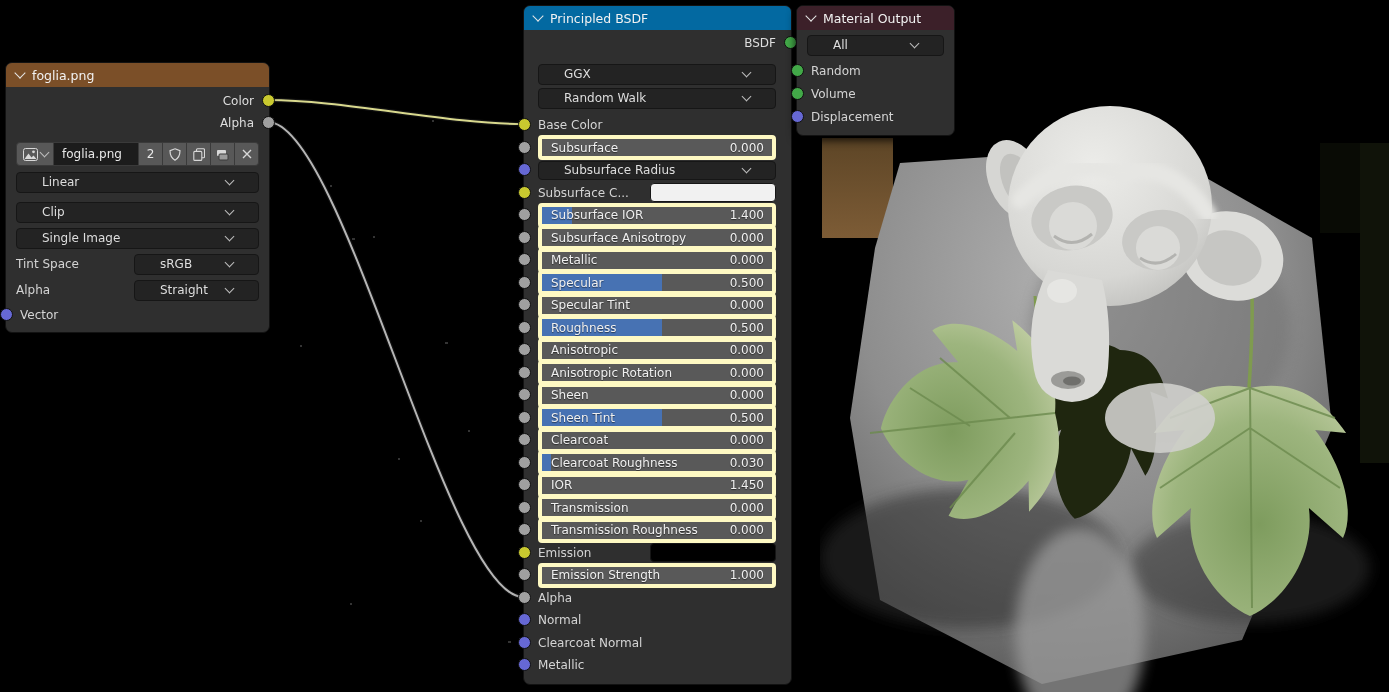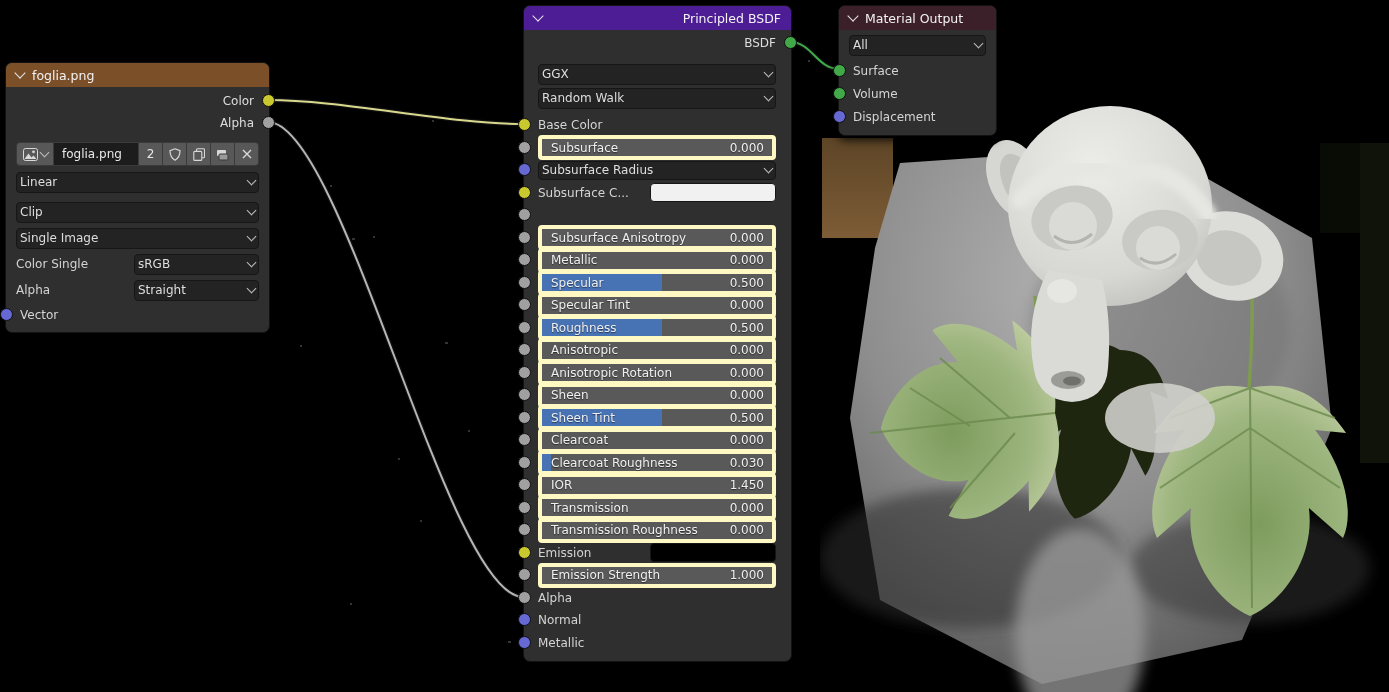--- a/index.html
+++ b/index.html
@@ -15,21 +15,21 @@
         transform:rotate(45deg);margin-top:-4px;flex:0 0 auto;}
   .chev.dim{border-color:#bdbdbd;width:6px;height:6px;}
   .row{position:relative;display:flex;align-items:center;padding:0 15px 0 14px;}
   .socket{position:absolute;width:11px;height:11px;border-radius:50%;
           border:1.5px solid #101010;top:50%;margin-top:-7px;z-index:4;}
   .socket.in{left:-6px;} .socket.out{right:-6px;}
   .outlabel{flex:1;text-align:right;color:#dedede;}
   .inlabel{color:#d4d4d4;}
   
   .dd{flex:1;height:19px;background:#232323;border:1px solid #161616;border-radius:4px;
-      display:flex;align-items:center;padding:0 3px;color:#dedede;}
+      display:flex;align-items:center;padding:0 25px;color:#dedede;}
   .dd .ddtext{flex:1;}
   .slider{position:relative;flex:1;height:17px;background:#595959;border:4px solid #fef9c3;
           border-radius:4px;overflow:hidden;display:flex;align-items:center;}
   .sfill{position:absolute;left:0;top:0;bottom:0;background:#4772b3;}
   .slabel{position:relative;margin-left:9px;flex:1;color:#f0f0f0;text-shadow:0 1px 1px rgba(0,0,0,.5);}
   .svalue{position:relative;margin-right:8px;color:#f0f0f0;text-shadow:0 1px 1px rgba(0,0,0,.5);}
   .swatch{flex:1;height:17px;border:1px solid #161616;border-radius:4px;}
   .halfrow .inlabel{width:118px;flex:0 0 auto;}
   
   .imgrow{display:flex;align-items:center;gap:0;height:24px;margin:0 10px;}
@@ -218,21 +218,21 @@
   </div>
   <div style="height:4px"></div>
   <div class="row" style="height:22px;padding:0 10px">
     <div class="dd">
       <span class="ddtext">Single Image</span>
       <span class="chev dim"></span>
     </div>
   </div>
   <div style="height:4px"></div>
   <div class="row halfrow" style="height:22px;padding:0 10px">
-    <span class="inlabel">Color Single</span>
+    <span class="inlabel">Tint Space</span>
     <div class="dd">
       <span class="ddtext">sRGB</span>
       <span class="chev dim"></span>
     </div>
   </div>
   <div style="height:4px"></div>
   <div class="row halfrow" style="height:22px;padding:0 10px">
     <span class="inlabel">Alpha</span>
     <div class="dd">
       <span class="ddtext">Straight</span>
@@ -241,21 +241,21 @@
   </div>
   <div style="height:3px"></div>
   <div class="row" style="height:22px">
     <span class="socket in" style="background-color: rgb(102, 104, 212);"></span>
     <span class="inlabel">Vector</span>
   </div>
   <div style="height:6px"></div>
 </div>
 
 <div class="node" style="left:523px;top:5px;width:267px;">
-  <div class="nheader" style="background-color: #4c1d95; justify-content: space-between;">
+  <div class="nheader" style="background-color: #0369a1;">
     <span class="chev"></span>
     <span>Principled BSDF</span>
   </div>
   <div class="row" style="height:26px">
     <span class="outlabel">BSDF</span>
     <span class="socket out" style="background-color: rgb(66, 169, 72);"></span>
   </div>
   <div style="height:6px"></div>
   <div class="row" style="height:24px">
     <div class="dd">
@@ -294,20 +294,25 @@
   </div>
 
   <div class="row" style="height:22.5px;gap:8px">
     <span class="socket in" style="background-color: rgb(201, 201, 47);"></span>
     <span class="inlabel" style="width:104px;flex:0 0 auto">Subsurface C...</span>
     <div class="swatch" style="background-color: rgb(241, 241, 241);"></div>
   </div>
 
   <div class="row" style="height:22.5px">
     <span class="socket in" style="background-color: rgb(160, 160, 160);"></span>
+    <div class="slider">
+      <div class="sfill" style="width: 13%;"></div>
+      <span class="slabel">Subsurface IOR</span>
+      <span class="svalue">1.400</span>
+    </div>
   </div>
 
   <div class="row" style="height:22.5px">
     <span class="socket in" style="background-color: rgb(160, 160, 160);"></span>
     <div class="slider">
       <div class="sfill" style="width: 0%;"></div>
       <span class="slabel">Subsurface Anisotropy</span>
       <span class="svalue">0.000</span>
     </div>
   </div>
@@ -447,41 +452,45 @@
   <div class="row" style="height:22.5px">
     <span class="socket in" style="background-color: rgb(160, 160, 160);"></span>
     <span class="inlabel">Alpha</span>
   </div>
   <div class="row" style="height:22.5px">
     <span class="socket in" style="background-color: rgb(102, 104, 212);"></span>
     <span class="inlabel">Normal</span>
   </div>
   <div class="row" style="height:22.5px">
     <span class="socket in" style="background-color: rgb(102, 104, 212);"></span>
+    <span class="inlabel">Clearcoat Normal</span>
+  </div>
+  <div class="row" style="height:22.5px">
+    <span class="socket in" style="background-color: rgb(102, 104, 212);"></span>
     <span class="inlabel">Metallic</span>
   </div>
   <div style="height:7px"></div>
 </div>
 
-<div class="node" style="left:838px;top:5px;width:157px;">
+<div class="node" style="left:796px;top:5px;width:157px;">
   <div class="nheader" style="background-color: rgb(60, 32, 41);">
     <span class="chev"></span>
     <span>Material Output</span>
   </div>
   <div style="height:4px"></div>
   <div class="row" style="height:22px;padding:0 10px">
     <div class="dd">
       <span class="ddtext">All</span>
       <span class="chev dim"></span>
     </div>
   </div>
   <div style="height:3px"></div>
   <div class="row" style="height:23px">
     <span class="socket in" style="background-color: rgb(66, 169, 72);"></span>
-    <span class="inlabel">Surface</span>
+    <span class="inlabel">Random</span>
   </div>
   <div class="row" style="height:23px">
     <span class="socket in" style="background-color: rgb(66, 169, 72);"></span>
     <span class="inlabel">Volume</span>
   </div>
   <div class="row" style="height:23px">
     <span class="socket in" style="background-color: rgb(102, 104, 212);"></span>
     <span class="inlabel">Displacement</span>
   </div>
   <div style="height:7px"></div>

